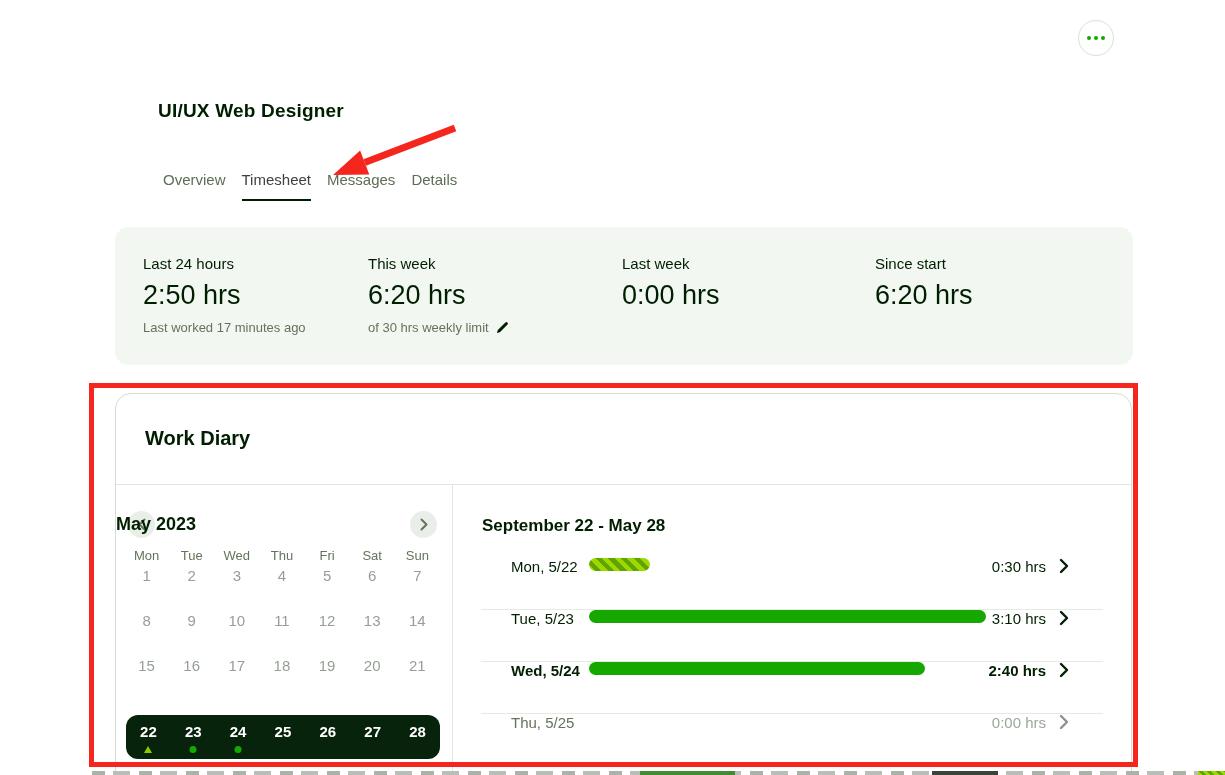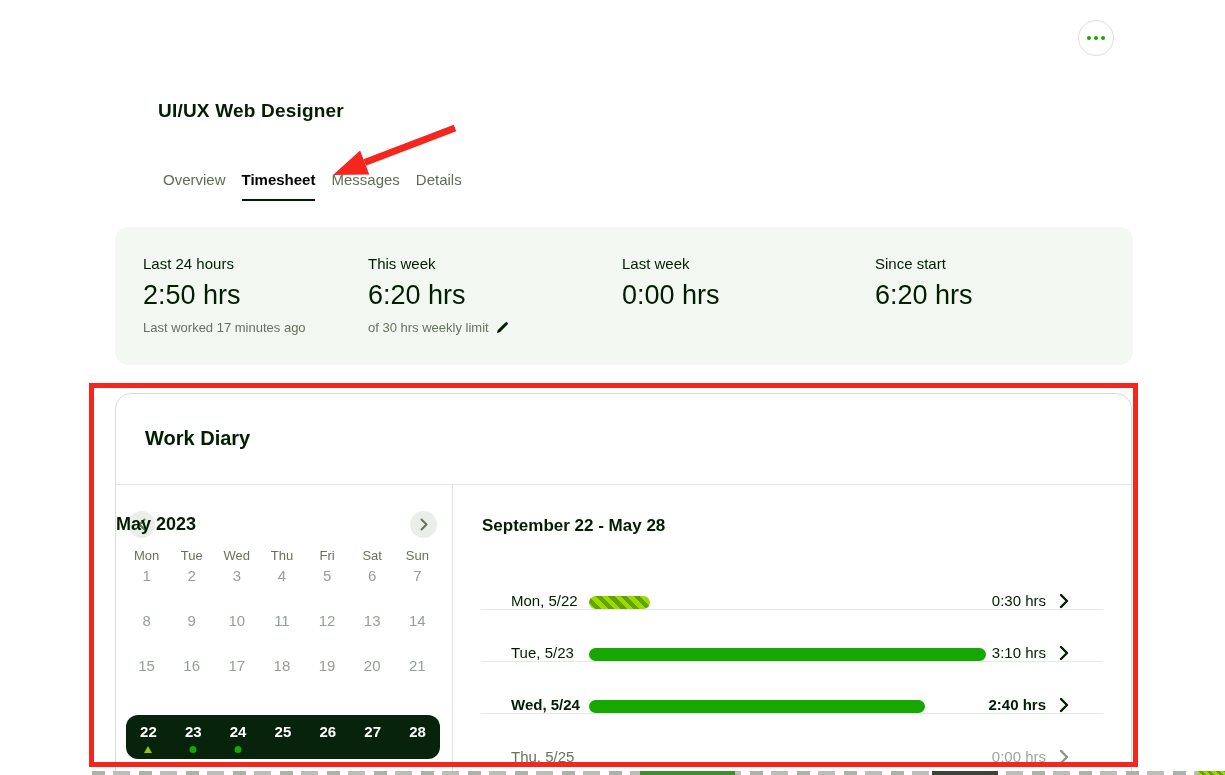--- a/index.html
+++ b/index.html
@@ -12,21 +12,21 @@
   .more-btn{
     position:absolute;left:1078px;top:20px;width:36px;height:36px;border-radius:50%;
     border:1.5px solid #d8e0d6;background:#fff;display:flex;align-items:center;
     justify-content:center;gap:3px;cursor:pointer;box-sizing:border-box;
   }
   .more-btn .dot{width:4px;height:4px;border-radius:50%;background:#14a800;}
   
   .job-title{position:absolute;left:158px;top:100px;font-size:19px;font-weight:bold;letter-spacing:.2px;}
   .tabs{position:absolute;left:163px;top:171px;display:flex;gap:16px;font-size:15px;color:#5e6d55;}
   .tab{padding-bottom:11px;cursor:pointer;border-bottom:2px solid transparent;}
-  .tab.active{color:#000000;font-weight:bold;border-bottom:2px solid #001e00;text-align:center;}
+  .tab.active{color:#404040;font-weight:normal;border-bottom:2px solid #001e00;text-align:center;}
   
   .stats{position:absolute;left:115px;top:227px;width:1018px;height:138px;background:#f2f7f2;border-radius:14px;}
   .stat-col{position:absolute;top:28px;}
   .stat-col.c0{left:28px;} .stat-col.c1{left:253px;} .stat-col.c2{left:507px;} .stat-col.c3{left:760px;}
   .stat-label{font-size:15px;color:#001e00;}
   .stat-value{font-size:27px;color:#001e00;margin-top:8px;}
   .stat-sub{font-size:13px;color:#65735b;margin-top:9px;display:flex;align-items:center;gap:6px;}
   .pencil{display:inline-flex;cursor:pointer;}
   
   .card{
@@ -53,21 +53,21 @@
   }
   .cal-selected .cell{position:relative;width:44.85px;text-align:center;color:#fff;font-weight:bold;
     font-size:15px;padding-top:8px;box-sizing:border-box;height:44px;}
   .marker-triangle{position:absolute;left:50%;transform:translateX(-50%);bottom:6px;width:0;height:0;
     border-left:4.5px solid transparent;border-right:4.5px solid transparent;border-bottom:7px solid #8fc700;}
   .marker-dot{position:absolute;left:50%;transform:translateX(-50%);bottom:6px;width:7px;height:7px;
     border-radius:50%;background:#14a800;}
   
   .range-title{position:absolute;left:366px;top:122px;font-size:17px;font-weight:bold;}
   .day-list{position:absolute;left:365px;top:164px;width:622px;}
-  .day-row{display:flex;align-items:flex-end;height:51px;border-bottom:1px solid #e6eae5;cursor:pointer;}
+  .day-row{display:flex;align-items:flex-start;height:51px;border-bottom:1px solid #e6eae5;cursor:pointer;}
   .day-label{margin-left:30px;width:78px;font-size:15px;color:#001e00;}
   .bar{height:13px;border-radius:7px;}
   .bar-solid{background:#16a800;}
   .bar-hatched{background:repeating-linear-gradient(45deg,#9fd800 0 4.5px,#5ea500 4.5px 9px);}
   .day-hours{margin-left:auto;font-size:15px;color:#001e00;}
   .chevron{margin:0 34px 0 13px;color:#001e00;display:flex;}
   .state-current .day-label,.state-current .day-hours{font-weight:bold;}
   .state-empty .day-label{color:#65735b;}
   .state-empty .day-hours{color:#9aa89a;}
   .state-empty .chevron{color:#8a968a;}

